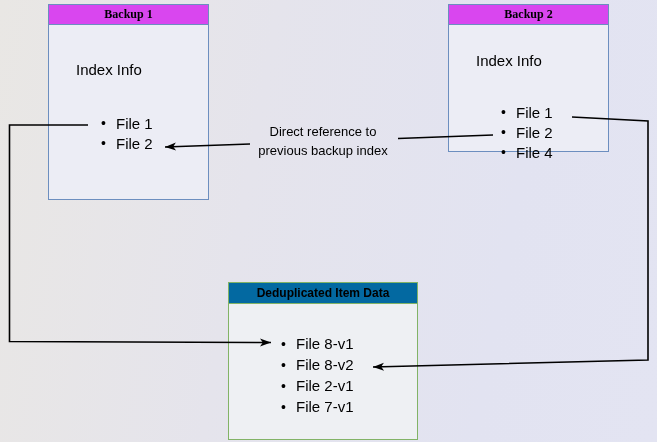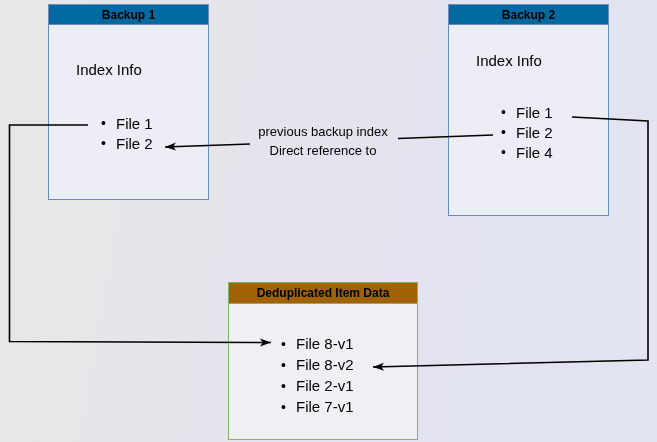--- a/index.html
+++ b/index.html
@@ -27,34 +27,35 @@
     font-weight: bold;
     font-size: 12px;
     color: #000;
   }
   .box.blue {
     border: 1.5px solid #6c8ebf;
     background: #ecedf5;
   }
   .box.blue .hdr {
     height: 20px;
-    background: #0369a1;
+    background: #d946ef;
     border-bottom: 1.5px solid #6c8ebf;
+    font-family: Liberation Serif, serif;
   }
   .box.green {
     border: 1.5px solid #82b366;
     background: #eef0f3;
   }
   .box.green .hdr {
     height: 21px;
-    background: #a16207;
+    background: #0369a1;
     border-bottom: 1.5px solid #82b366;
   }
   #backup1 { left: 48px;  top: 4px;   width: 161px; height: 196px; }
-  #backup2 { left: 448px; top: 4px;   width: 161px; height: 212px; }
+  #backup2 { left: 448px; top: 4px;   width: 161px; height: 148px; }
   #dedup   { left: 228px; top: 282px; width: 190px; height: 158px; }
 
   .idx-label {
     position: absolute;
     font-size: 15px;
     color: #000;
     white-space: nowrap;
   }
   #backup1 .idx-label { left: 27px; top: 56px; }
   #backup2 .idx-label { left: 27px; top: 47px; }
@@ -155,22 +156,22 @@
         <span>File 2-v1</span>
       </div>
       <div class="row">
         <span class="dot">•</span>
         <span>File 7-v1</span>
       </div>
     </div>
   </div>
 
   <div class="edge-label">
+    <div>Direct reference to</div>
     <div>previous backup index</div>
-    <div>Direct reference to</div>
   </div>
 
   <svg class="edges" viewBox="0 0 657 442">
     <defs>
       <marker id="arrowhead" viewBox="0 0 13 10" markerWidth="13" markerHeight="10" refX="12" refY="5" orient="auto" markerUnits="userSpaceOnUse">
         <path d="M 1 1 L 12 5 L 1 9 L 3.8 5 Z" fill="#000000"></path>
       </marker>
     </defs>
 
     <path d="M 88 125 L 9.5 125 L 9.5 341.5 L 271 342.5" fill="none" stroke="#000000" stroke-width="1.6" marker-end="url(#arrowhead)"></path>

